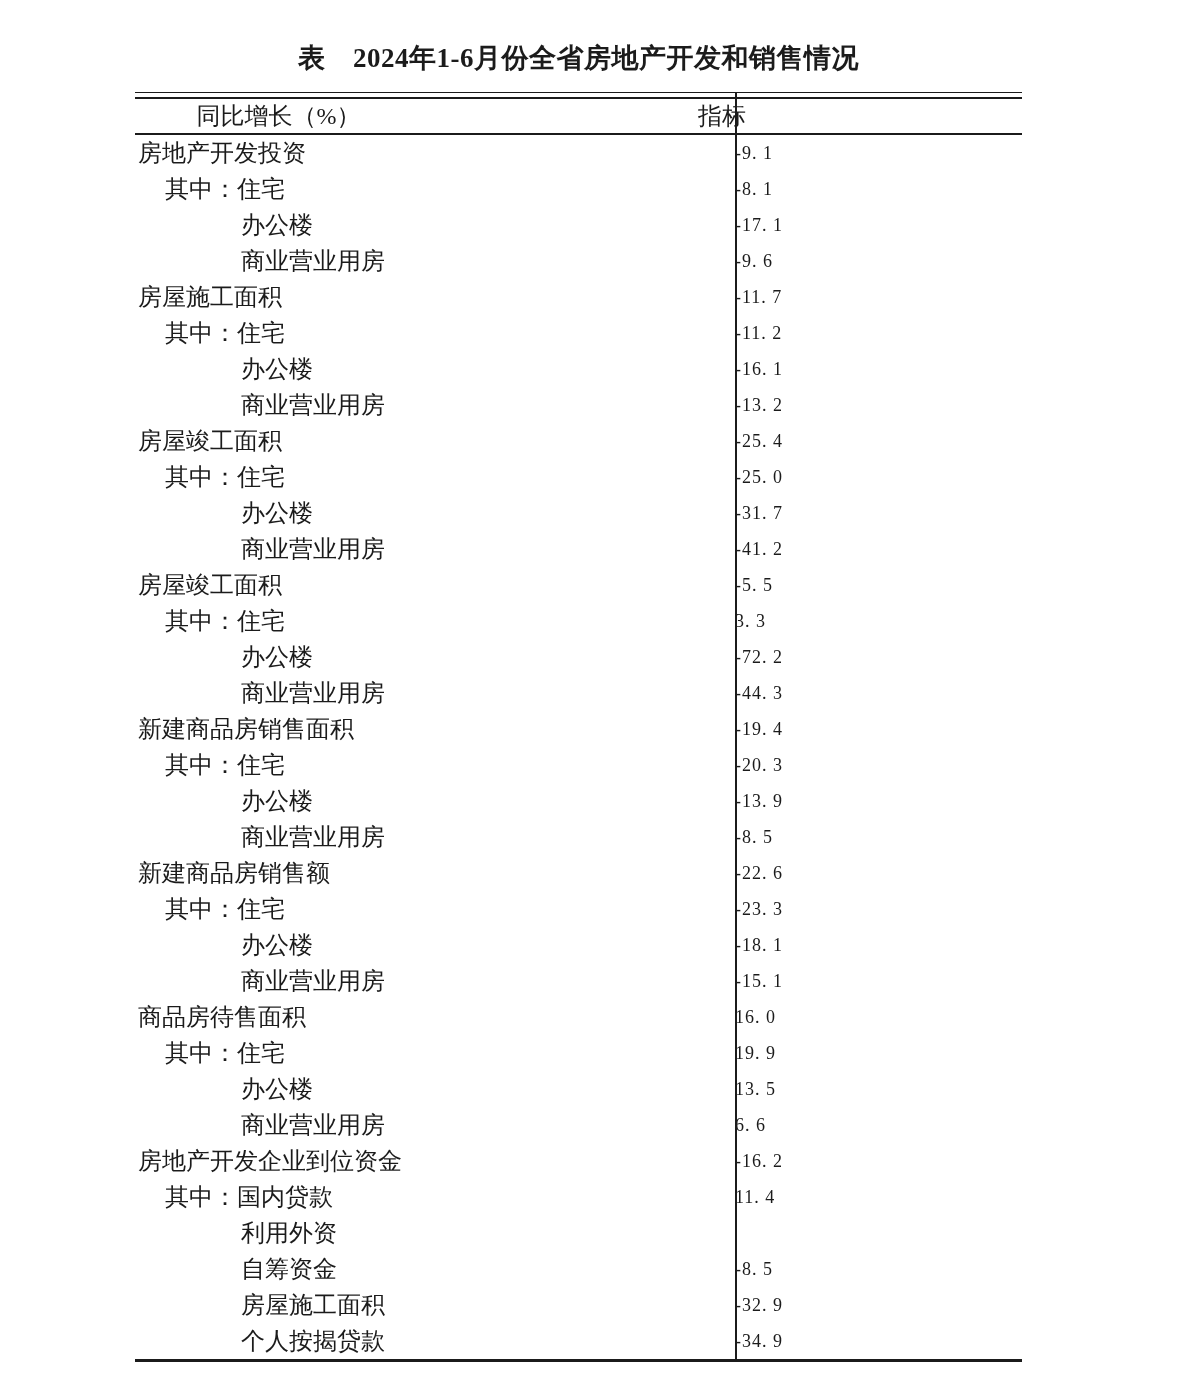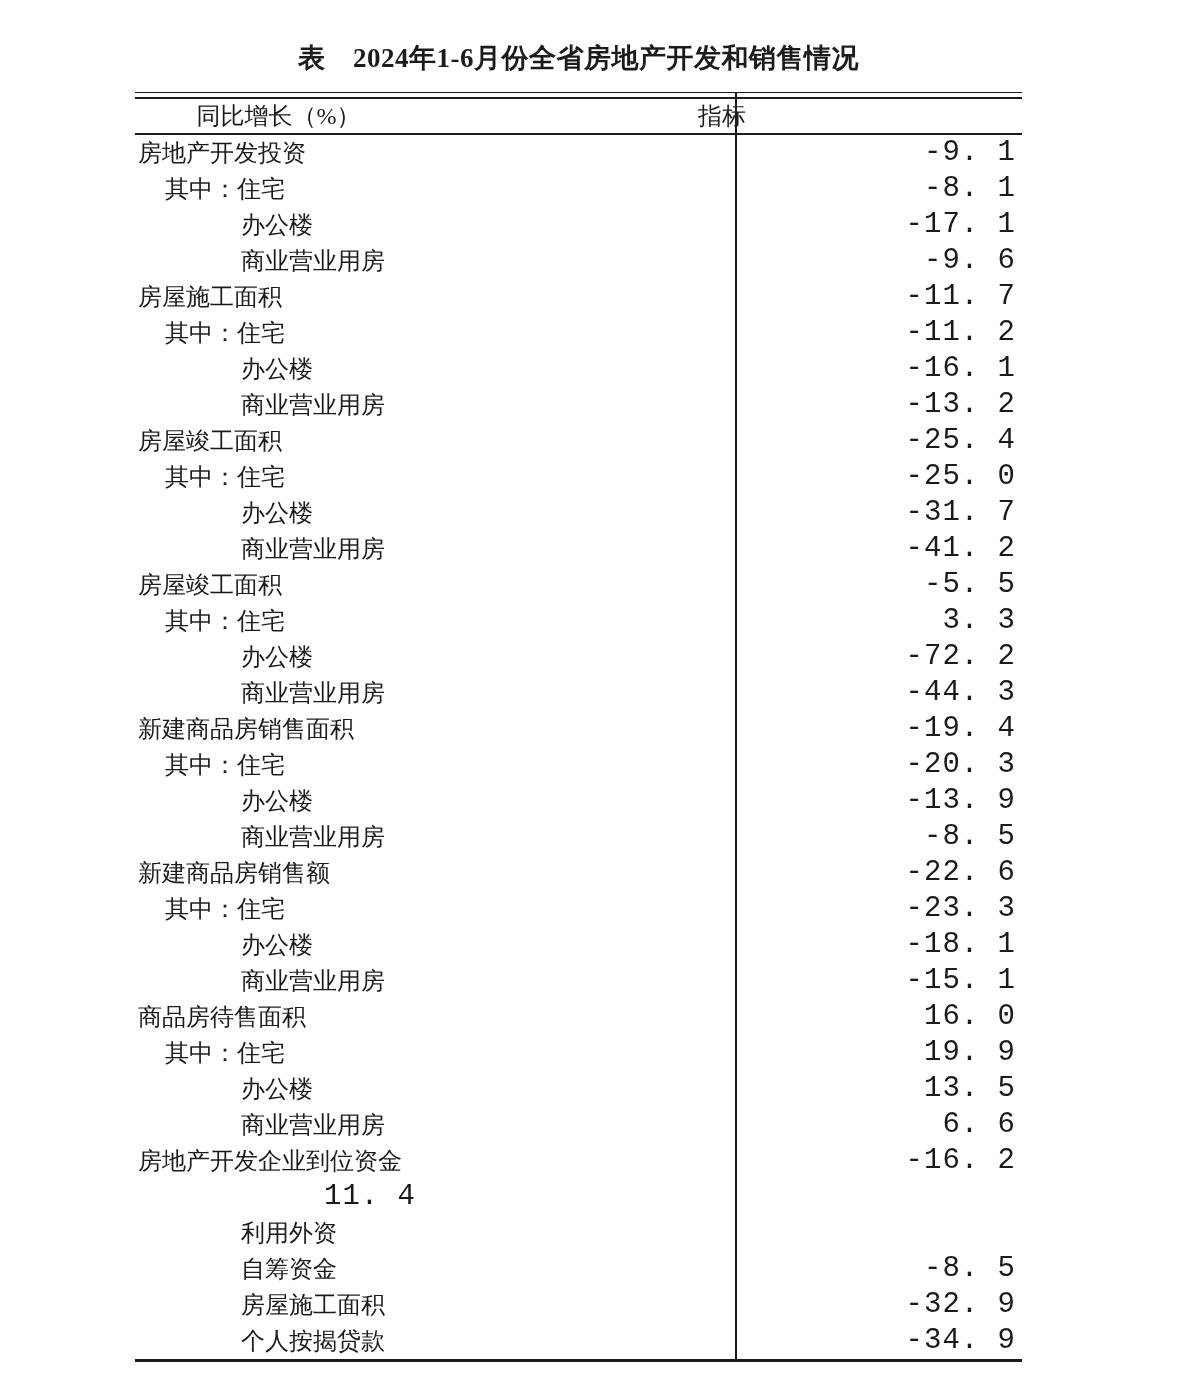--- a/index.html
+++ b/index.html
@@ -57,24 +57,24 @@
     font-size: 24px;
     line-height: 36px;
   }
   .col-label { width: 600px; }
   .col-value { width: 287px; }
   .row .col-label {
     white-space: nowrap;
     overflow: hidden;
   }
   .row .col-value {
-    text-align: right;
+    text-align: left;
     padding-right: 6px;
-    font-family: Liberation Mono, monospace;
-    font-size: 29px;
+    font-family: Liberation Serif, serif;
+    font-size: 18px;
     letter-spacing: 1px;
   }
   .indent-0 { padding-left: 3px; }
   .indent-1 { padding-left: 30px; font-family: Liberation Serif, serif; }
   .indent-2 { padding-left: 106px; }
   .v-divider {
     position: absolute;
     left: 600px;
     top: 0;
     bottom: 0;
@@ -208,20 +208,21 @@
   </div>
           <div class="row">
     <div class="cell col-label indent-2">商业营业用房</div>
     <div class="cell col-value">6. 6</div>
   </div>
           <div class="row">
     <div class="cell col-label indent-0">房地产开发企业到位资金</div>
     <div class="cell col-value">-16. 2</div>
   </div>
           <div class="row">
+    <div class="cell col-label indent-1">其中：国内贷款</div>
     <div class="cell col-value">11. 4</div>
   </div>
           <div class="row">
     <div class="cell col-label indent-2">利用外资</div>
     <div class="cell col-value"></div>
   </div>
           <div class="row">
     <div class="cell col-label indent-2">自筹资金</div>
     <div class="cell col-value">-8. 5</div>
   </div>

